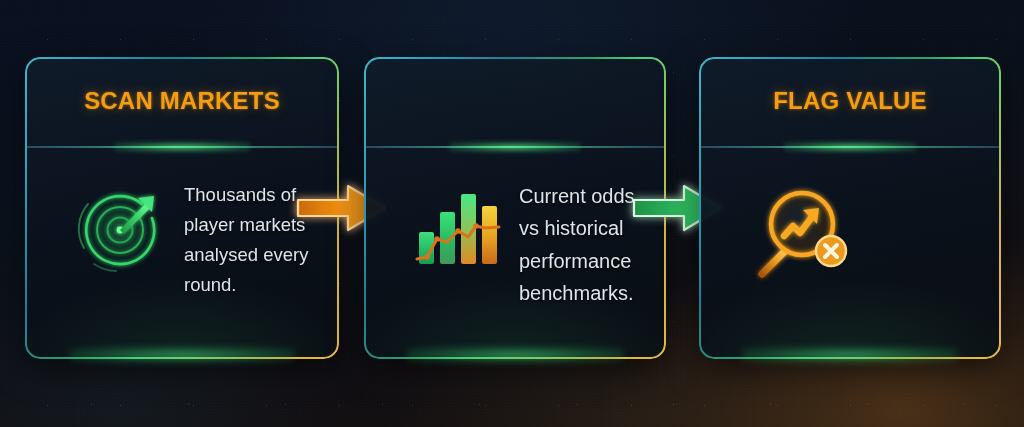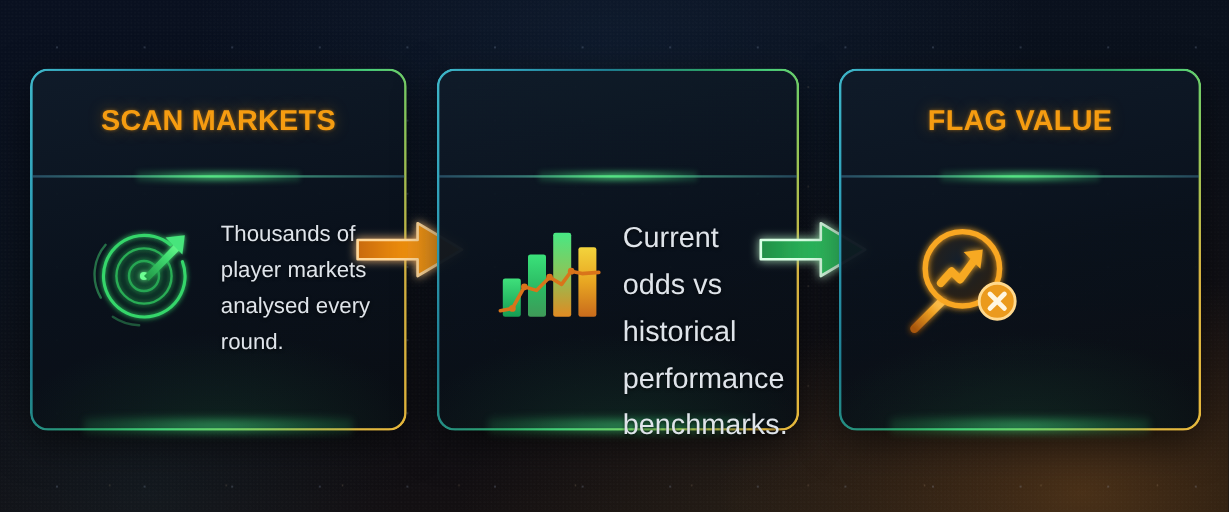--- a/index.html
+++ b/index.html
@@ -179,21 +179,21 @@
 
   .card-text {
     flex: 1 1 auto;
     color: #dfe4ea;
     font-size: 18.5px;
     line-height: 1.62;
     padding-top: 2px;
     text-shadow: 0 1px 3px rgba(0,0,0,0.7);
   }
   #card-1 .card-text { padding-left: 2px; }
-  #card-2 .card-text { font-size: 24px; padding-left: 0; }
+  #card-2 .card-text { font-size: 20px; padding-left: 0; }
   #card-3 .card-text { font-size: 18.5px; padding-left: 6px; }
 
   
   .arrow {
     position: absolute;
     top: 180px;
     width: 92px;
     height: 56px;
     pointer-events: none;
   }

